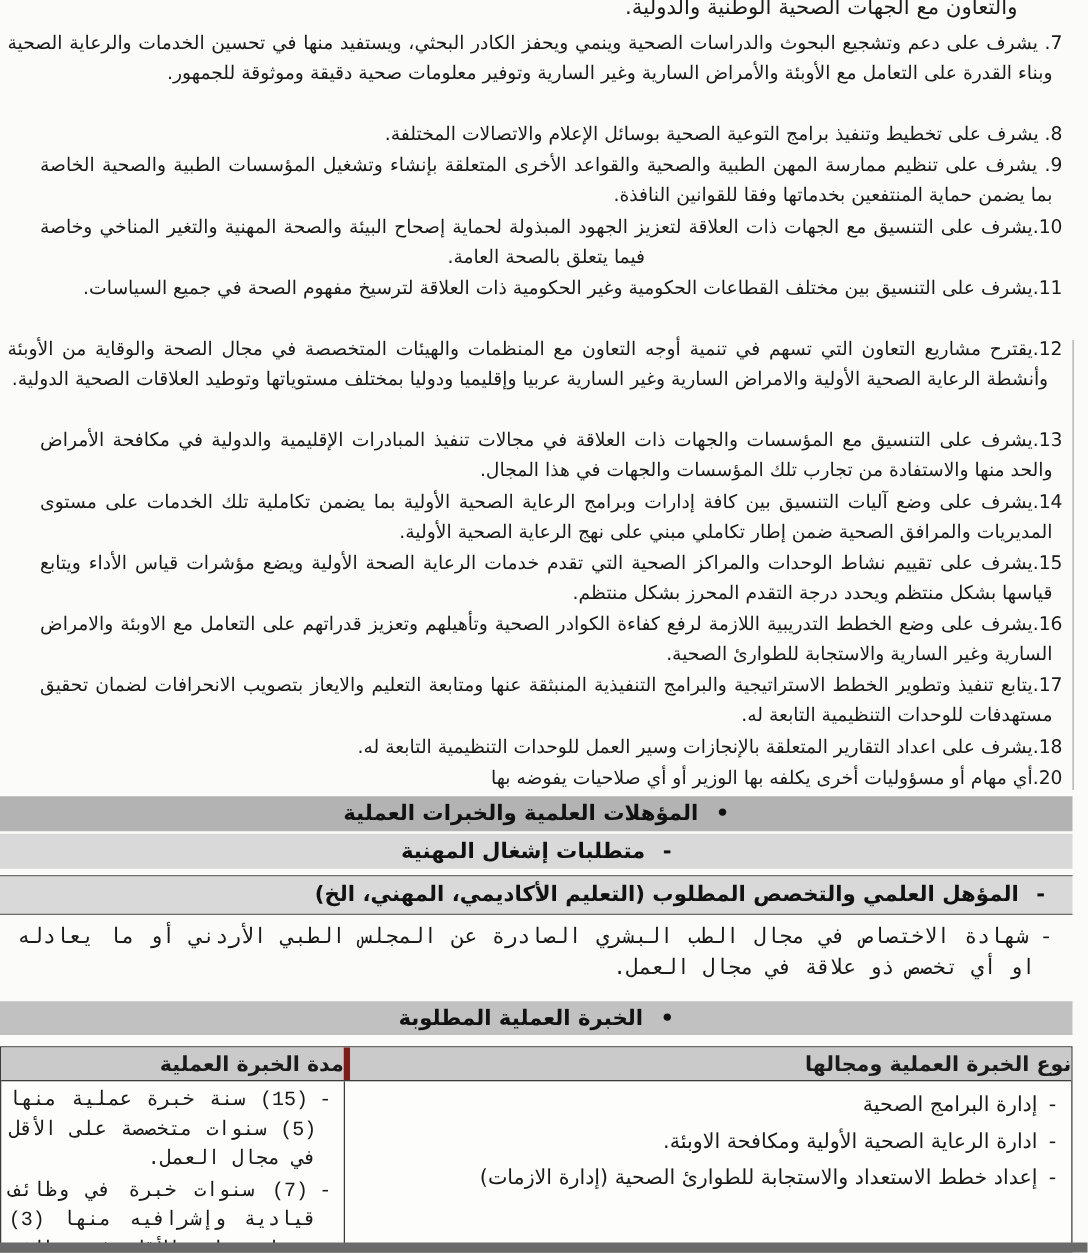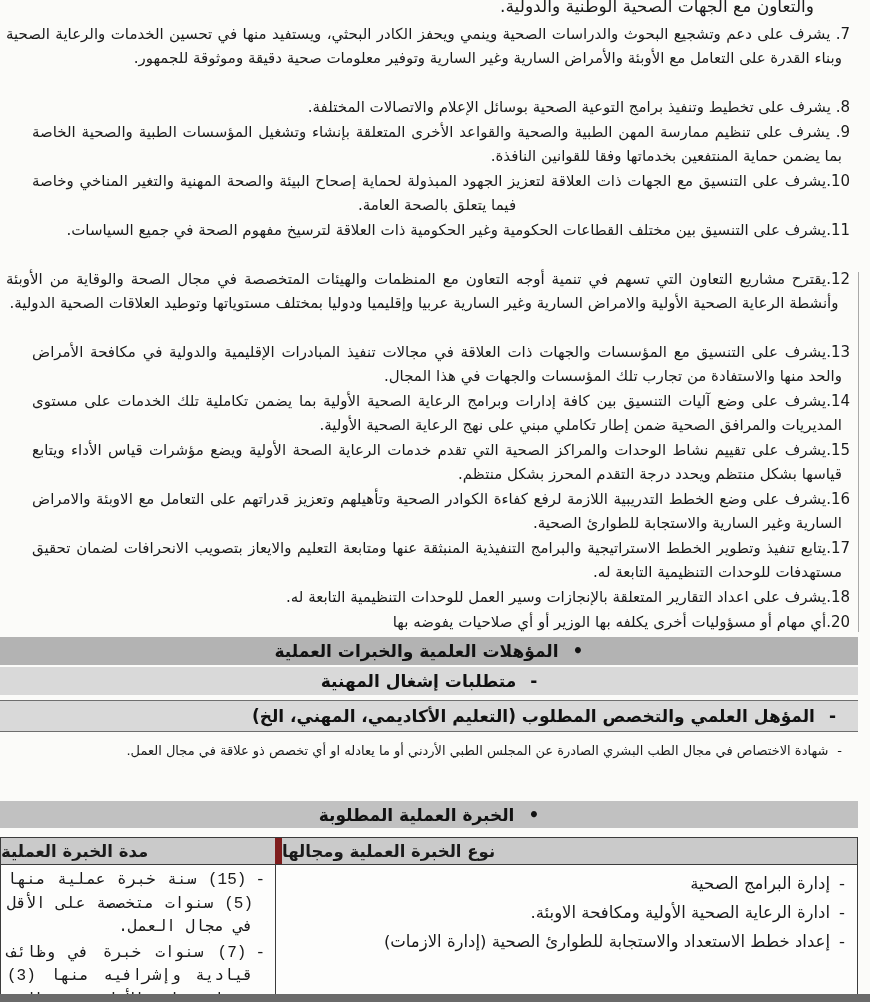--- a/index.html
+++ b/index.html
@@ -45,35 +45,36 @@
     background: #d9d9d9; margin-top: 5px; height: 30px;
     border-top: 1px solid #6e6e6e; border-bottom: 1px solid #6e6e6e;
     justify-content: flex-start; padding-right: 22px;
   }
   .bar4 { background: #c1c1c1; height: 27px; margin-top: 6px; }
 
   
   .certwrap {
     min-height: 57px;
     padding: 6px 16px 0 14px;
-    font-size: 13px; line-height: 25px;
+    font-size: 17px; line-height: 25px;
     text-align: justify;
+    font-family: Liberation Mono, monospace;
   }
   .cert { padding-right: 14px; text-indent: -14px; }
   .cert .mark, .titem .mark, .dur-p .mark { margin-left: 9px; }
 
   
   .exp-table { margin-top: 9px; border: 1px solid #3c3c3c; background: #fdfdfc; }
   .thead {
     display: flex; background: #cacaca; height: 26px;
     border-bottom: 1px solid #3c3c3c;
     font-weight: bold; font-size: 16.5px;
   }
-  .th { display: flex; align-items: center; justify-content: flex-end; }
-  .th-type { flex: 1; border-left: 7px solid #7f1d1d; }
+  .th { display: flex; align-items: center; justify-content: flex-start; }
+  .th-type { flex: 1; border-left: 5px solid #7f1d1d; }
   .th-dur { width: 274px; }
   .tbody { display: flex; height: 136px; overflow: hidden; font-size: 16.5px; }
   .td-type { flex: 1; border-left: 1px solid #3c3c3c; padding: 4px 0 0 4px; }
   .titem { line-height: 29px; padding-right: 28px; text-indent: -16px; }
   .td-dur { width: 274px; padding: 4px 10px 0 6px; box-sizing: border-box; font-family: Liberation Mono, monospace; }
   .dur-p {
     text-align: justify; line-height: 23.5px; font-size: 16px;
     padding-right: 12px; text-indent: -12px; margin: 0 0 2px 0;
   }
 

